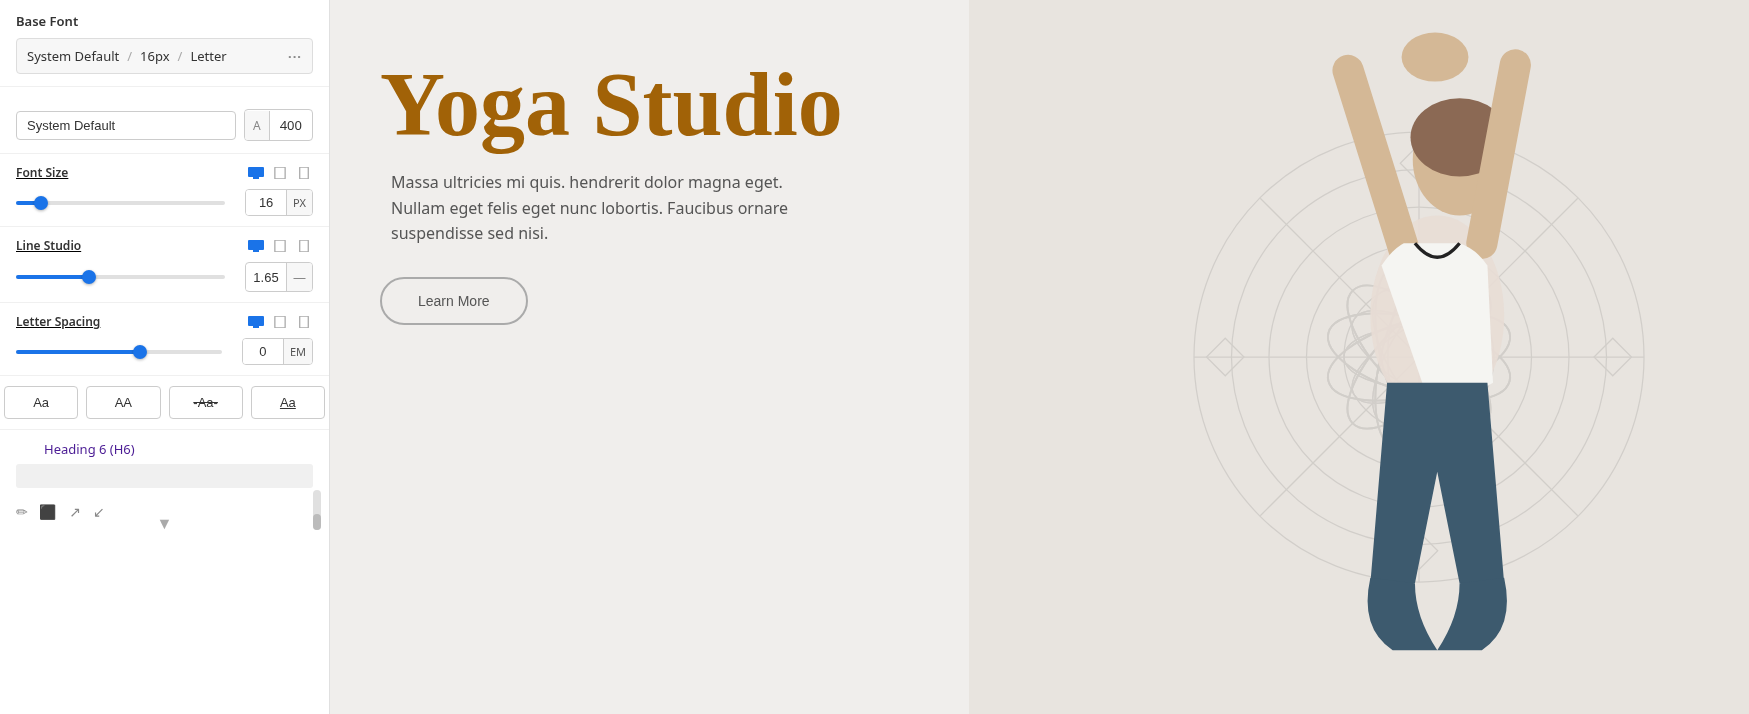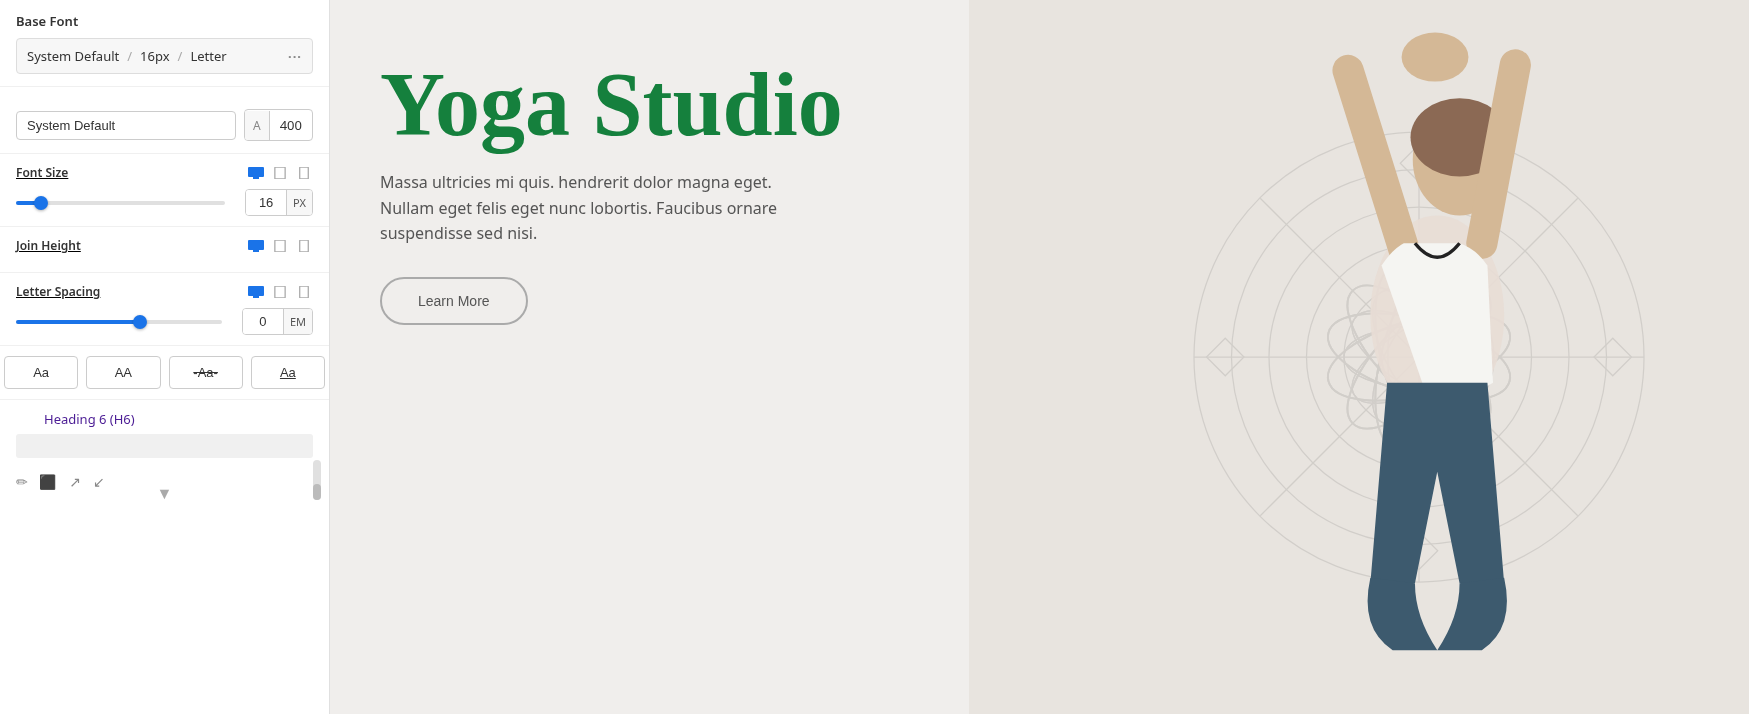--- a/index.html
+++ b/index.html
@@ -295,32 +295,33 @@
     .hero-content {
       position: absolute;
       left: 50px;
       top: 60px;
       width: 500px;
     }
 
     .hero-title {
       font-size: 90px;
       font-weight: 800;
-      color: #15803d;
+      color: #a16207;
       line-height: 1.0;
       font-family: Georgia, serif;
       margin-bottom: 20px;
     }
 
     .hero-body {
       font-size: 16px;
       color: #555;
       line-height: 1.6;
       margin-bottom: 30px;
       max-width: 420px;
+      margin-left: 11px;
     }
 
     .hero-buttons {
       display: flex;
       gap: 16px;
       align-items: center;
     }
 
     .btn-primary {
       background: #5a7a6e;
@@ -444,38 +445,48 @@
       </div>
       <div class="value-input-group">
         <input class="value-input" type="text" value="16" style="">
         <span class="value-unit">PX</span>
       </div>
     </div>
   </div>
 
   <div class="control-row">
     <div class="control-label-row">
-      <span class="control-label">Join Height</span>
+      <span class="control-label">Line Studio</span>
       <div class="responsive-icons">
         <div class="resp-icon active">
           <svg viewBox="0 0 16 12" fill="none" xmlns="http://www.w3.org/2000/svg">
             <rect x="0" y="0" width="16" height="10" rx="1" fill="#1a73e8"></rect>
             <rect x="5" y="10" width="6" height="2" fill="#1a73e8"></rect>
           </svg>
         </div>
         <div class="resp-icon">
           <svg viewBox="0 0 12 14" fill="none" xmlns="http://www.w3.org/2000/svg">
             <rect x="0" y="0" width="12" height="14" rx="1" stroke="#aaa" stroke-width="1.5" fill="none"></rect>
           </svg>
         </div>
         <div class="resp-icon">
           <svg viewBox="0 0 10 14" fill="none" xmlns="http://www.w3.org/2000/svg">
             <rect x="0" y="0" width="10" height="14" rx="1" stroke="#aaa" stroke-width="1.5" fill="none"></rect>
           </svg>
         </div>
+      </div>
+    </div>
+    <div class="slider-row">
+      <div class="slider-track">
+        <div class="slider-fill" style="width: 35%;"></div>
+        <div class="slider-thumb" style="left: 35%;"></div>
+      </div>
+      <div class="value-input-group">
+        <input class="value-input" type="text" value="1.65" style="">
+        <span class="value-dash">—</span>
       </div>
     </div>
   </div>
 
   <div class="control-row">
     <div class="control-label-row">
       <span class="control-label">Letter Spacing</span>
       <div class="responsive-icons">
         <div class="resp-icon active">
           <svg viewBox="0 0 16 12" fill="none" xmlns="http://www.w3.org/2000/svg">

